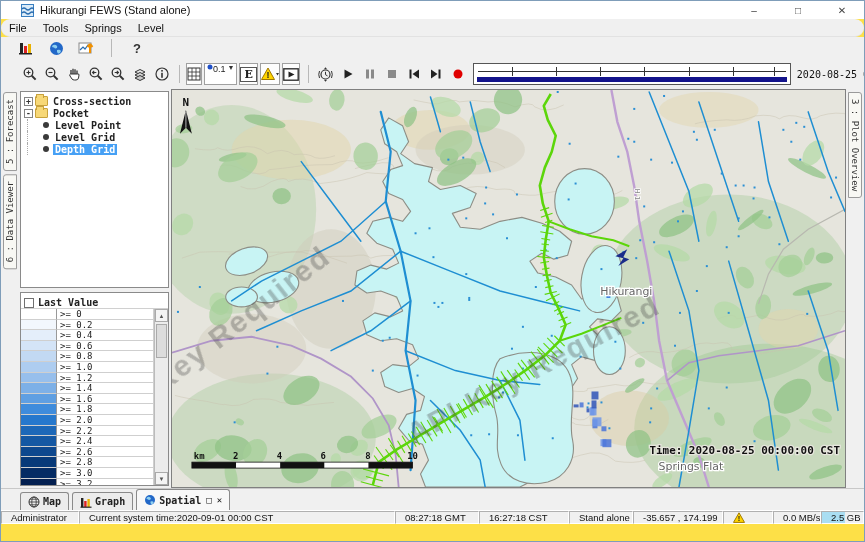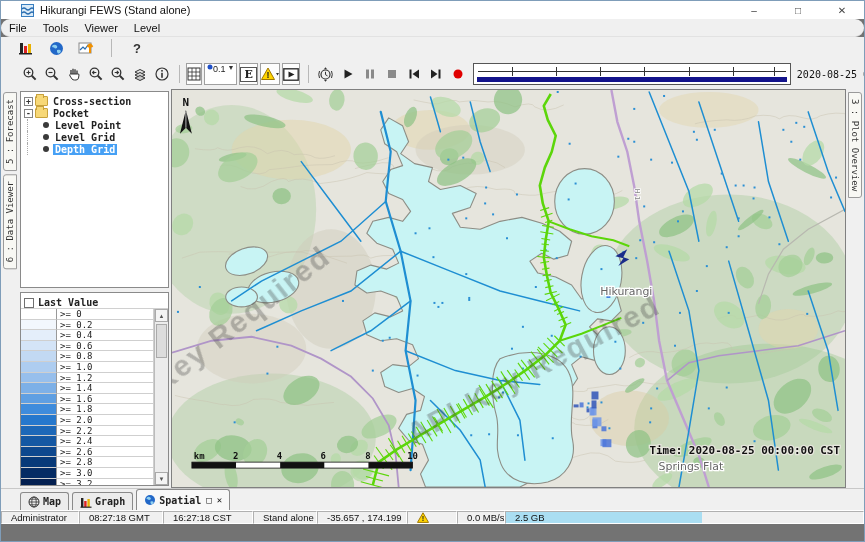--- a/index.html
+++ b/index.html
@@ -1,17 +1,17 @@
 <!DOCTYPE html>
 <html><head>
 <meta charset="utf-8">
 <style>
   html,body{margin:0;padding:0;background:#d8d8d8;}
   *{box-sizing:border-box;}
-  .window{width:865px;height:542px;background:#737373;border:1px solid #7f9db9;
+  .window{width:865px;height:542px;background:#fde047;border:1px solid #7f9db9;
     font-family:"Liberation Sans",sans-serif;position:relative;overflow:hidden;
     display:flex;flex-direction:column;}
   
   .titlebar{height:18px;background:#ffffff;display:flex;align-items:center;flex:0 0 auto;}
   .appicon{width:13px;height:13px;margin:0 6px 0 20px;flex:0 0 auto;}
   .title-text{font-size:11px;color:#111;}
   .title-spacer{flex:1;}
   .winbtn{width:44px;height:18px;display:flex;align-items:center;justify-content:center;
     font-size:10px;color:#444;cursor:default;}
   
@@ -108,21 +108,21 @@
     <span class="title-text">Hikurangi FEWS  (Stand alone)</span>
     <span class="title-spacer"></span>
     <span class="winbtn">–</span>
     <span class="winbtn">□</span>
     <span class="winbtn">✕</span>
   </div>
 
   <div class="menubar">
     <span class="menu-item">File</span>
     <span class="menu-item">Tools</span>
-    <span class="menu-item">Viewer</span>
+    <span class="menu-item">Springs</span>
     <span class="menu-item">Level</span>
   </div>
 
   <div class="toolbar1">
     <span class="tbtn">
       <svg width="16" height="16" viewBox="0 0 16 16">
         <rect x="2" y="3" width="3" height="11" fill="#222"></rect>
         <rect x="6" y="6" width="3" height="8" fill="#d22"></rect>
         <rect x="10" y="4" width="3" height="10" fill="#e8b000"></rect>
         <rect x="1" y="13" width="13" height="1.5" fill="#222"></rect>
@@ -805,20 +805,23 @@
       <span class="tabctl">□</span>
       <span class="tabctl">✕</span>
     </span>
   </div>
 
 
   <div class="statusbar">
     <div class="scell" style="flex:0 0 78px">
         <span>Administrator</span>
       </div>
+    <div class="scell" style="flex:0 0 316px">
+        <span>Current system time:2020-09-01 00:00 CST</span>
+      </div>
     <div class="scell" style="flex:0 0 84px">
         <span>08:27:18 GMT</span>
       </div>
     <div class="scell" style="flex:0 0 90px">
         <span>16:27:18 CST</span>
       </div>
     <div class="scell" style="flex:0 0 64px">
         <span>Stand alone</span>
       </div>
     <div class="scell" style="flex:0 0 90px">

